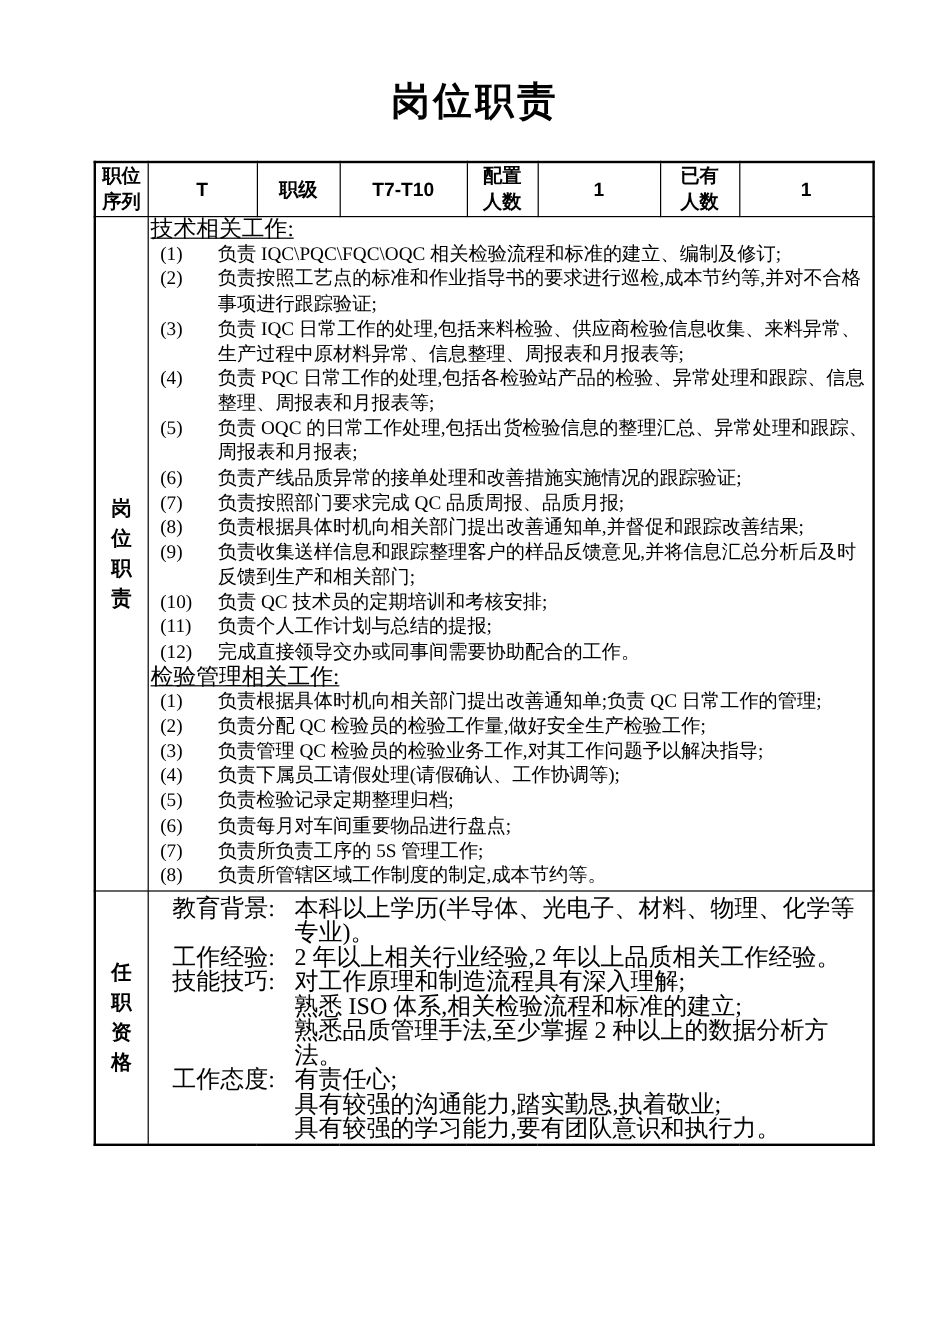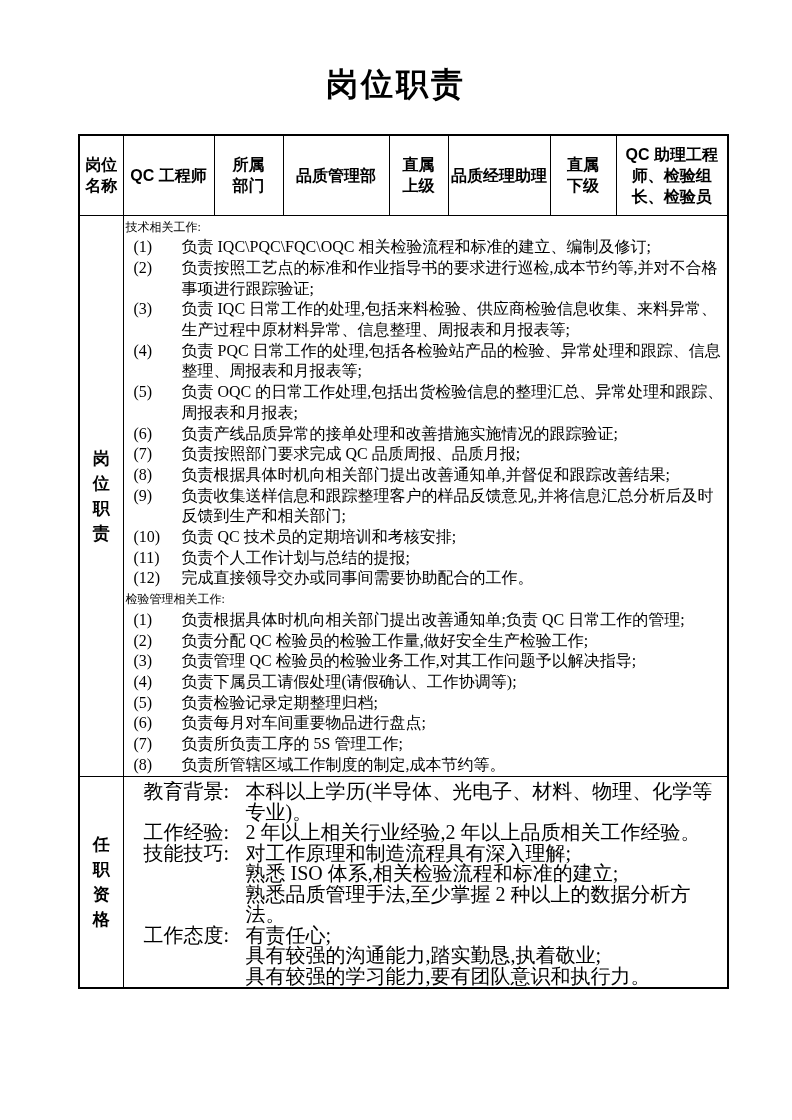--- a/index.html
+++ b/index.html
@@ -36,21 +36,21 @@
   td.val.nowrap{white-space:nowrap;}
   td.vhead{
     text-align:center;font-weight:bold;font-size:17px;
     font-family:"Liberation Sans","DejaVu Sans",sans-serif;
   }
   td.vhead .vtxt{
     display:inline-block;width:18px;word-break:break-all;line-height:25px;
   }
   td.content{vertical-align:top;padding:3px 6px 2px 10px;}
   .body-text{font-size:16px;line-height:20.7px;}
-  .sec-title{font-size:12px;line-height:20.7px;}
+  .sec-title{font-size:19px;line-height:20.7px;text-decoration:underline;}
   .item{display:flex;margin-left:8px;}
   .item .num{flex:0 0 48px;white-space:nowrap;}
   .item .txt{flex:1;}
   .qwrap{font-size:20px;line-height:20.5px;padding-top:3px;}
   .qrow{display:flex;}
   .qlabel{flex:0 0 102px;margin-left:18px;}
   .qvalue{flex:1;}
 </style>
 </head>
 <body>
@@ -63,33 +63,32 @@
       <col style="width:44px">
         <col style="width:91px">
       <col style="width:69px">
         <col style="width:106px">
       <col style="width:59px">
         <col style="width:102px">
       <col style="width:66px">
         <col style="width:112px">
     </colgroup>
     <tbody>
-        <tr class="r1">
-      <td class="hd">岗位
-名称</td>
-      <td class="val nowrap">QC 工程师</td>
-      <td class="hd">所属
-部门</td>
-      <td class="val nowrap">品质管理部</td>
-      <td class="hd">直属
-上级</td>
-      <td class="val">品质经理助理</td>
-      <td class="hd thickL">直属
-下级</td>
-      <td class="val">QC 助理工程师、检验组长、检验员</td>
+    <tr class="r2">
+      <td class="hd">职位
+序列</td>
+      <td class="val">T</td>
+      <td class="hd">职级</td>
+      <td class="val nowrap">T7-T10</td>
+      <td class="hd">配置
+人数</td>
+      <td class="val">1</td>
+      <td class="hd thickL">已有
+人数</td>
+      <td class="val">1</td>
     </tr>
     <tr class="r3">
       <td class="vhead">
         <span class="vtxt">岗位职责</span>
       </td>
       <td class="content" colspan="7">
         <div class="body-text" id="resp-list">
   <div class="sec-title">技术相关工作:</div>
 
   <div class="item">

